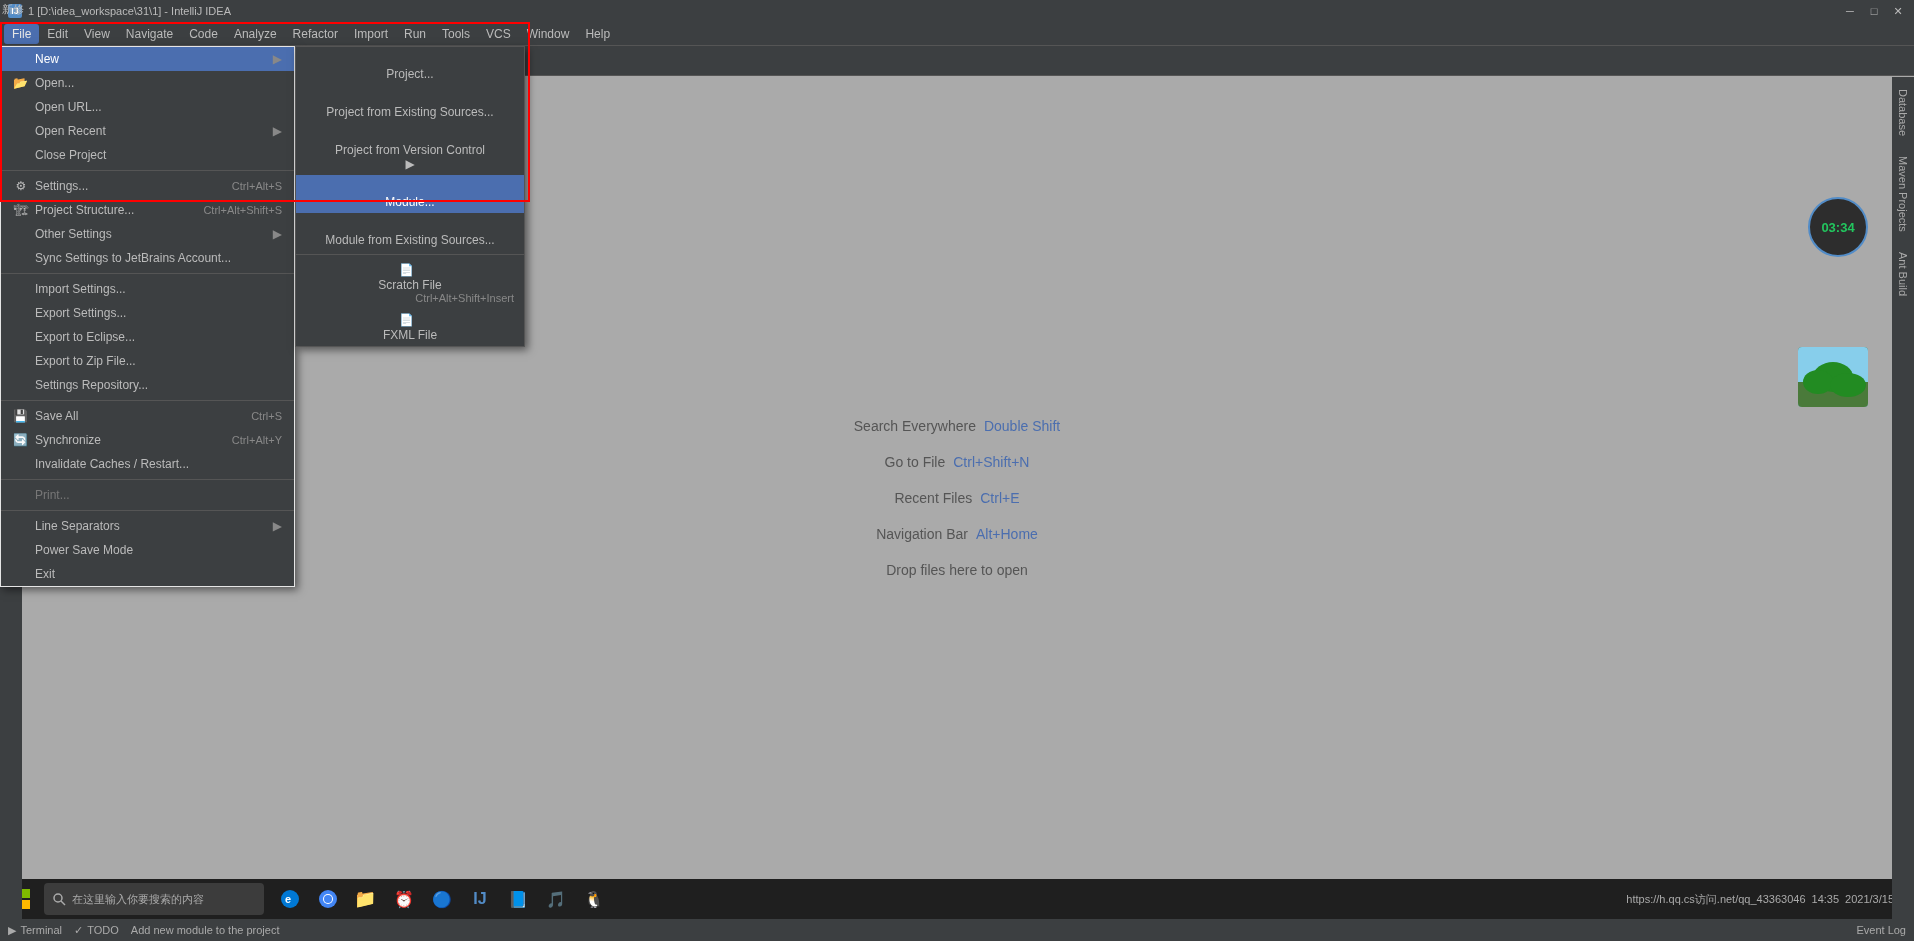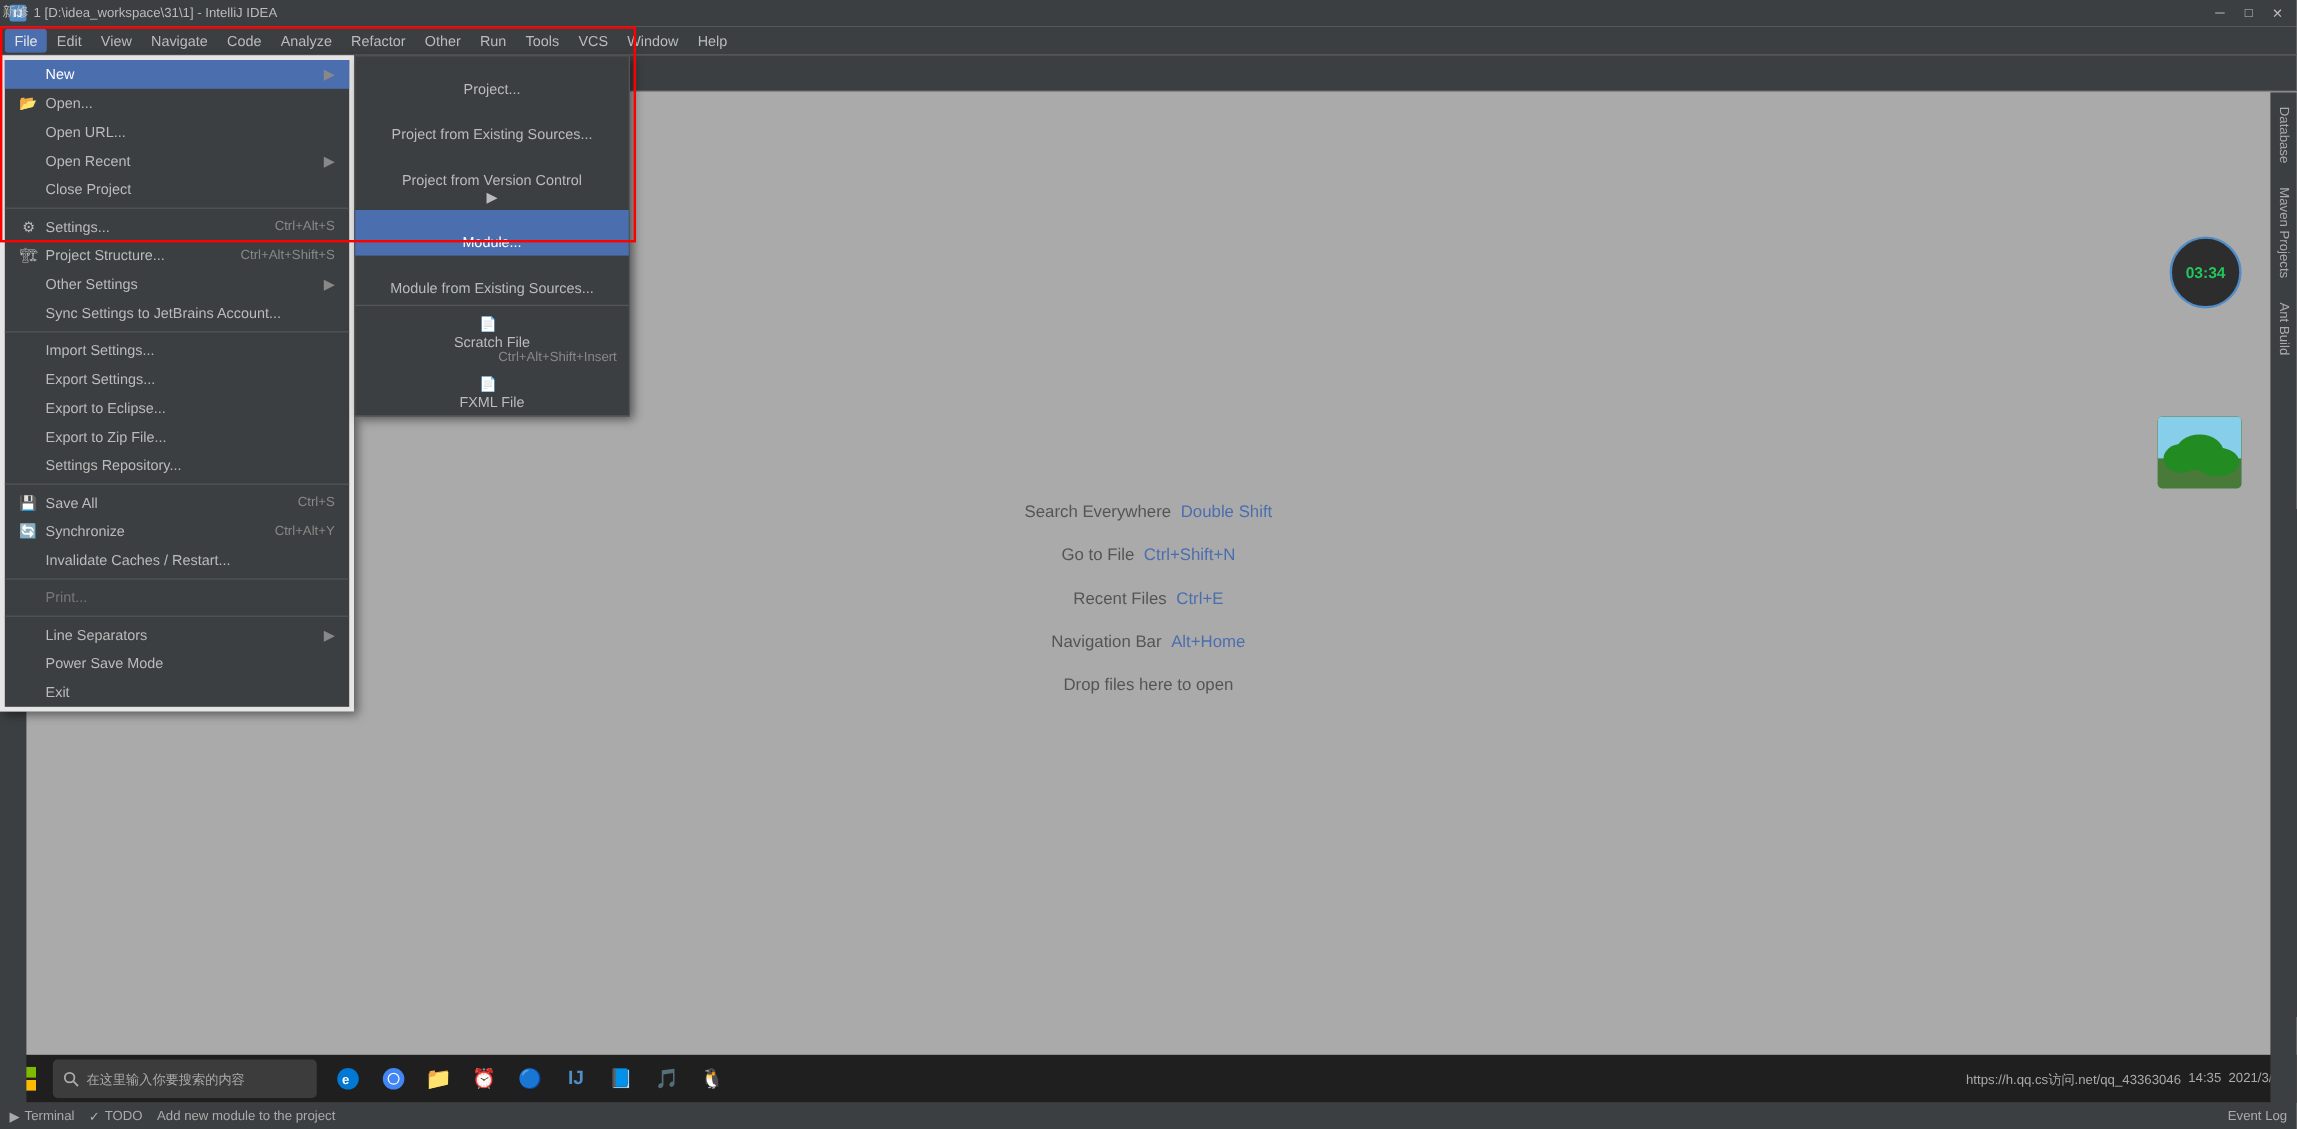--- a/index.html
+++ b/index.html
@@ -206,21 +206,21 @@
       font-size: 11px;
     }
 
     
     .file-menu-dropdown {
       position: absolute;
       top: 46px;
       left: 0;
       width: 295px;
       background: #3C3F41;
-      border: 4px solid #e5e5e5;
+      border: 1px solid #e5e5e5;
       z-index: 200;
       box-shadow: 3px 3px 8px rgba(0,0,0,0.5);
     }
     .dropdown-item {
       display: flex;
       align-items: center;
       padding: 4px 12px;
       color: #BBBBBB;
       font-size: 12px;
       cursor: pointer;
@@ -338,21 +338,21 @@
       display: flex;
       align-items: flex-end;
       justify-content: center;
     }
 
     
     .windows-taskbar {
       position: absolute;
       bottom: 22px;
       left: 0;
-      right: 0;
+      right: 12px;
       height: 40px;
       background: #1F1F1F;
       display: flex;
       align-items: center;
       z-index: 50;
     }
     .taskbar-start {
       width: 40px;
       height: 40px;
       display: flex;
@@ -415,21 +415,21 @@
 </div>
 
 <div class="menu-bar">
   <div class="menu-item active">File</div>
   <div class="menu-item">Edit</div>
   <div class="menu-item">View</div>
   <div class="menu-item">Navigate</div>
   <div class="menu-item">Code</div>
   <div class="menu-item">Analyze</div>
   <div class="menu-item">Refactor</div>
-  <div class="menu-item">Other</div>
+  <div class="menu-item">Import</div>
   <div class="menu-item">Run</div>
   <div class="menu-item">Tools</div>
   <div class="menu-item">VCS</div>
   <div class="menu-item">Window</div>
   <div class="menu-item">Help</div>
 </div>
 
 <div class="toolbar"></div>
 
 <div class="left-sidebar">

